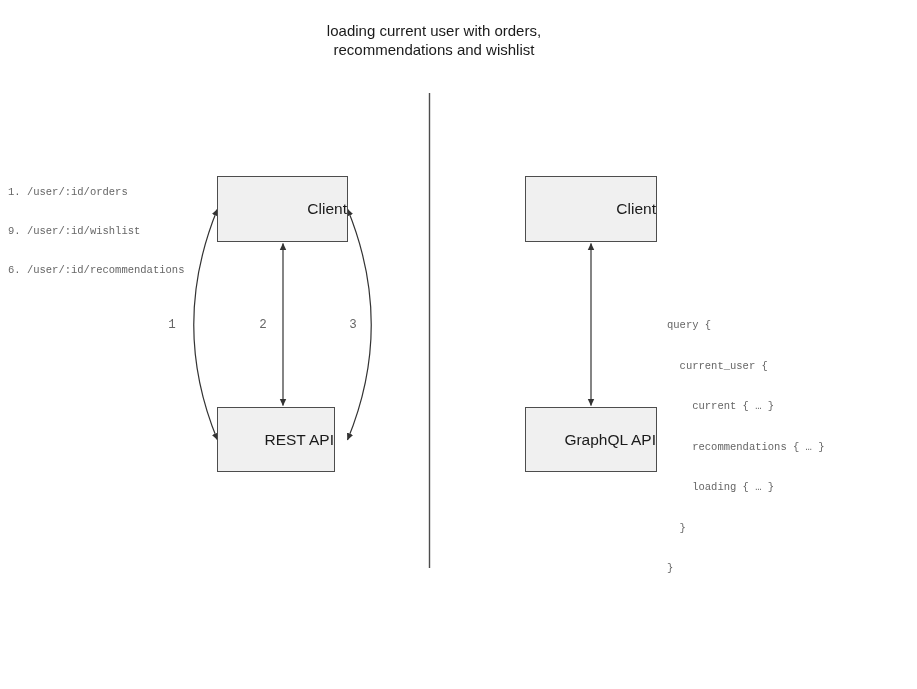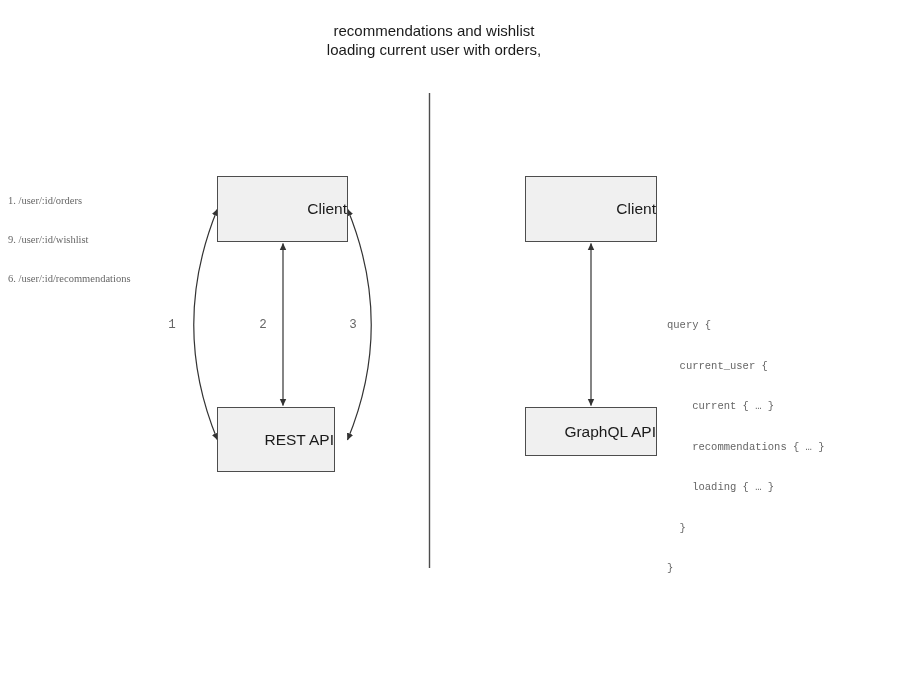--- a/index.html
+++ b/index.html
@@ -48,50 +48,50 @@
     border: 1.5px solid var(--box-border);
     display: flex;
     align-items: center;
     justify-content: flex-end;
     font-size: 15.5px;
     color: var(--text);
   }
   .node.client-left   { left: 217px; top: 176px; width: 131px; height: 66px; }
   .node.rest-api      { left: 217px; top: 407px; width: 118px; height: 65px; }
   .node.client-right  { left: 525px; top: 176px; width: 132px; height: 66px; }
-  .node.graphql-api   { left: 525px; top: 407px; width: 132px; height: 49px; }
+  .node.graphql-api   { left: 525px; top: 407px; width: 132px; height: 65px; }
 
   .code {
     position: absolute;
     font-family: "Liberation Mono", "DejaVu Sans Mono", monospace;
     color: var(--code-text);
     white-space: pre;
   }
-  .endpoints { left: 8px; top: 168px; font-size: 10.5px; line-height: 13px; font-family: Liberation Serif, serif; }
+  .endpoints { left: 8px; top: 160px; font-size: 10.5px; line-height: 13px; }
   .query     { left: 667px; top: 292px; font-size: 10.5px; line-height: 13.5px; }
 
   .arrow-label {
     position: absolute;
     transform: translate(-50%, -50%);
     font-family: "Liberation Mono", "DejaVu Sans Mono", monospace;
     font-size: 12.5px;
     color: var(--arrow-label);
   }
   .arrow-label.n1 { left: 172px; top: 325px; }
   .arrow-label.n2 { left: 263px; top: 325px; }
   .arrow-label.n3 { left: 353px; top: 325px; }
 </style>
 </head>
 <body>
 
 <div class="canvas">
 
   <div class="title">
+    <div>loading current user with orders,</div>
     <div>recommendations and wishlist</div>
-    <div>loading current user with orders,</div>
   </div>
 
   <svg class="wires" viewBox="0 0 917 689">
     <defs>
       <marker id="arrowhead" viewBox="0 0 10 10" refX="8.5" refY="5" markerWidth="6.5" markerHeight="6.5" orient="auto-start-reverse">
         <path d="M 0 0.8 L 9 5 L 0 9.2 z"></path>
       </marker>
     </defs>
 
     <path class="divider-line" d="M 429.5 93 L 429.5 568"></path>

